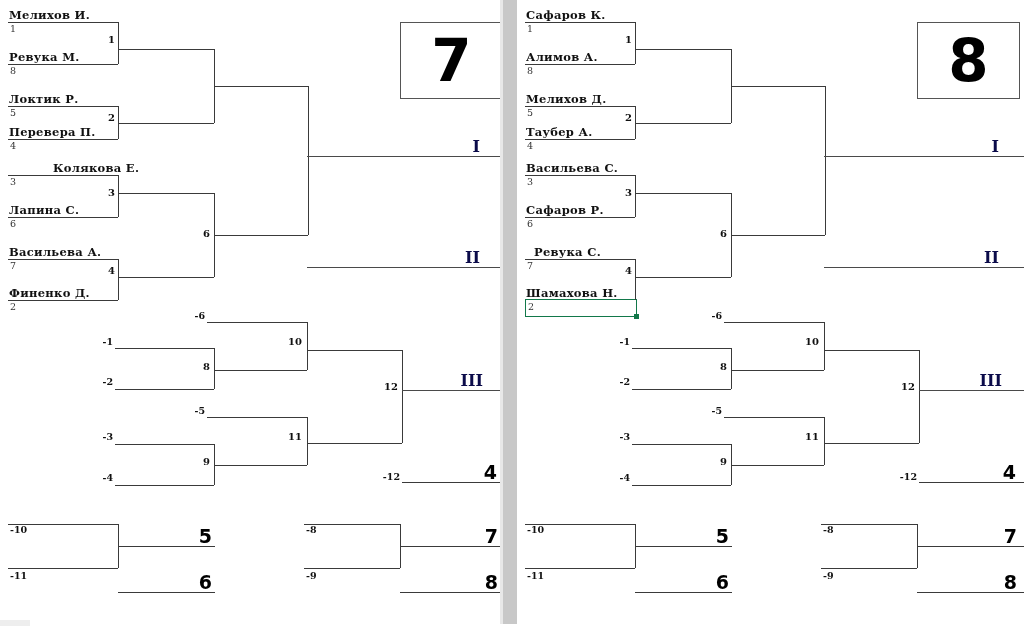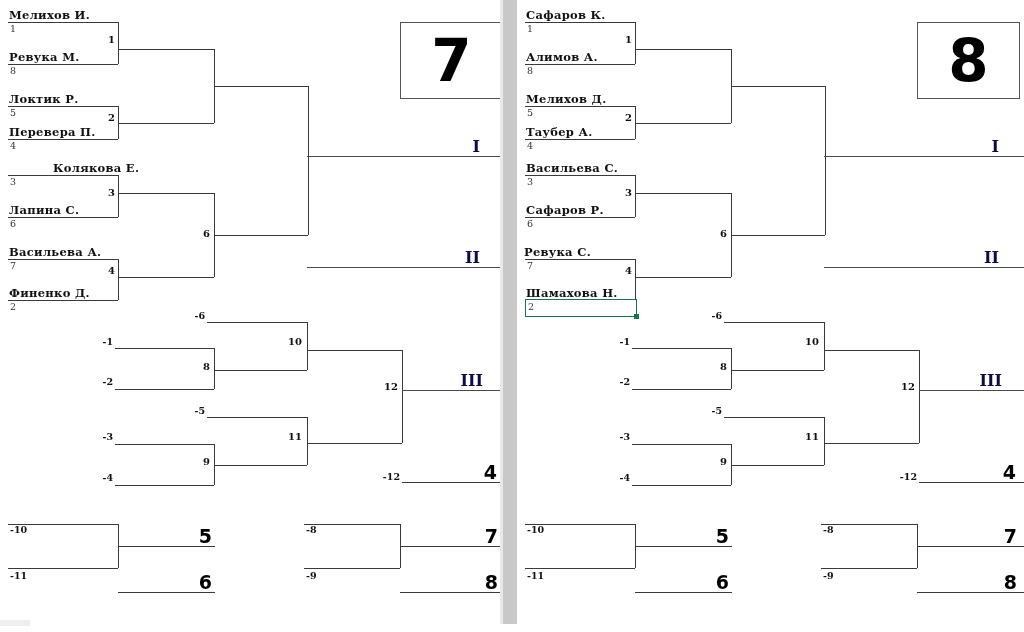--- a/index.html
+++ b/index.html
@@ -253,21 +253,21 @@
   <div class="seed" style="left:10px;top:140px;">4</div>
 
   <div class="pname" style="left:9px;top:161px;">Васильева С.</div>
   <div class="hline" style="left:8px;top:175px;width:110px;"></div>
   <div class="seed" style="left:10px;top:176px;">3</div>
 
   <div class="pname" style="left:9px;top:203px;">Сафаров Р.</div>
   <div class="hline" style="left:8px;top:217px;width:110px;"></div>
   <div class="seed" style="left:10px;top:218px;">6</div>
 
-  <div class="pname" style="left:7px;top:245px;">Ревука С.</div>
+  <div class="pname" style="left:17px;top:245px;">Ревука С.</div>
   <div class="hline" style="left:8px;top:259px;width:110px;"></div>
   <div class="seed" style="left:10px;top:260px;">7</div>
 
   <div class="pname" style="left:9px;top:286px;">Шамахова Н.</div>
 
   <div class="cellsel" style="left:8px;top:299px;width:112px;height:18px;">
     <span class="handle"></span>
   </div>
   <div class="seed" style="left:11px;top:301px;">2</div>
 

